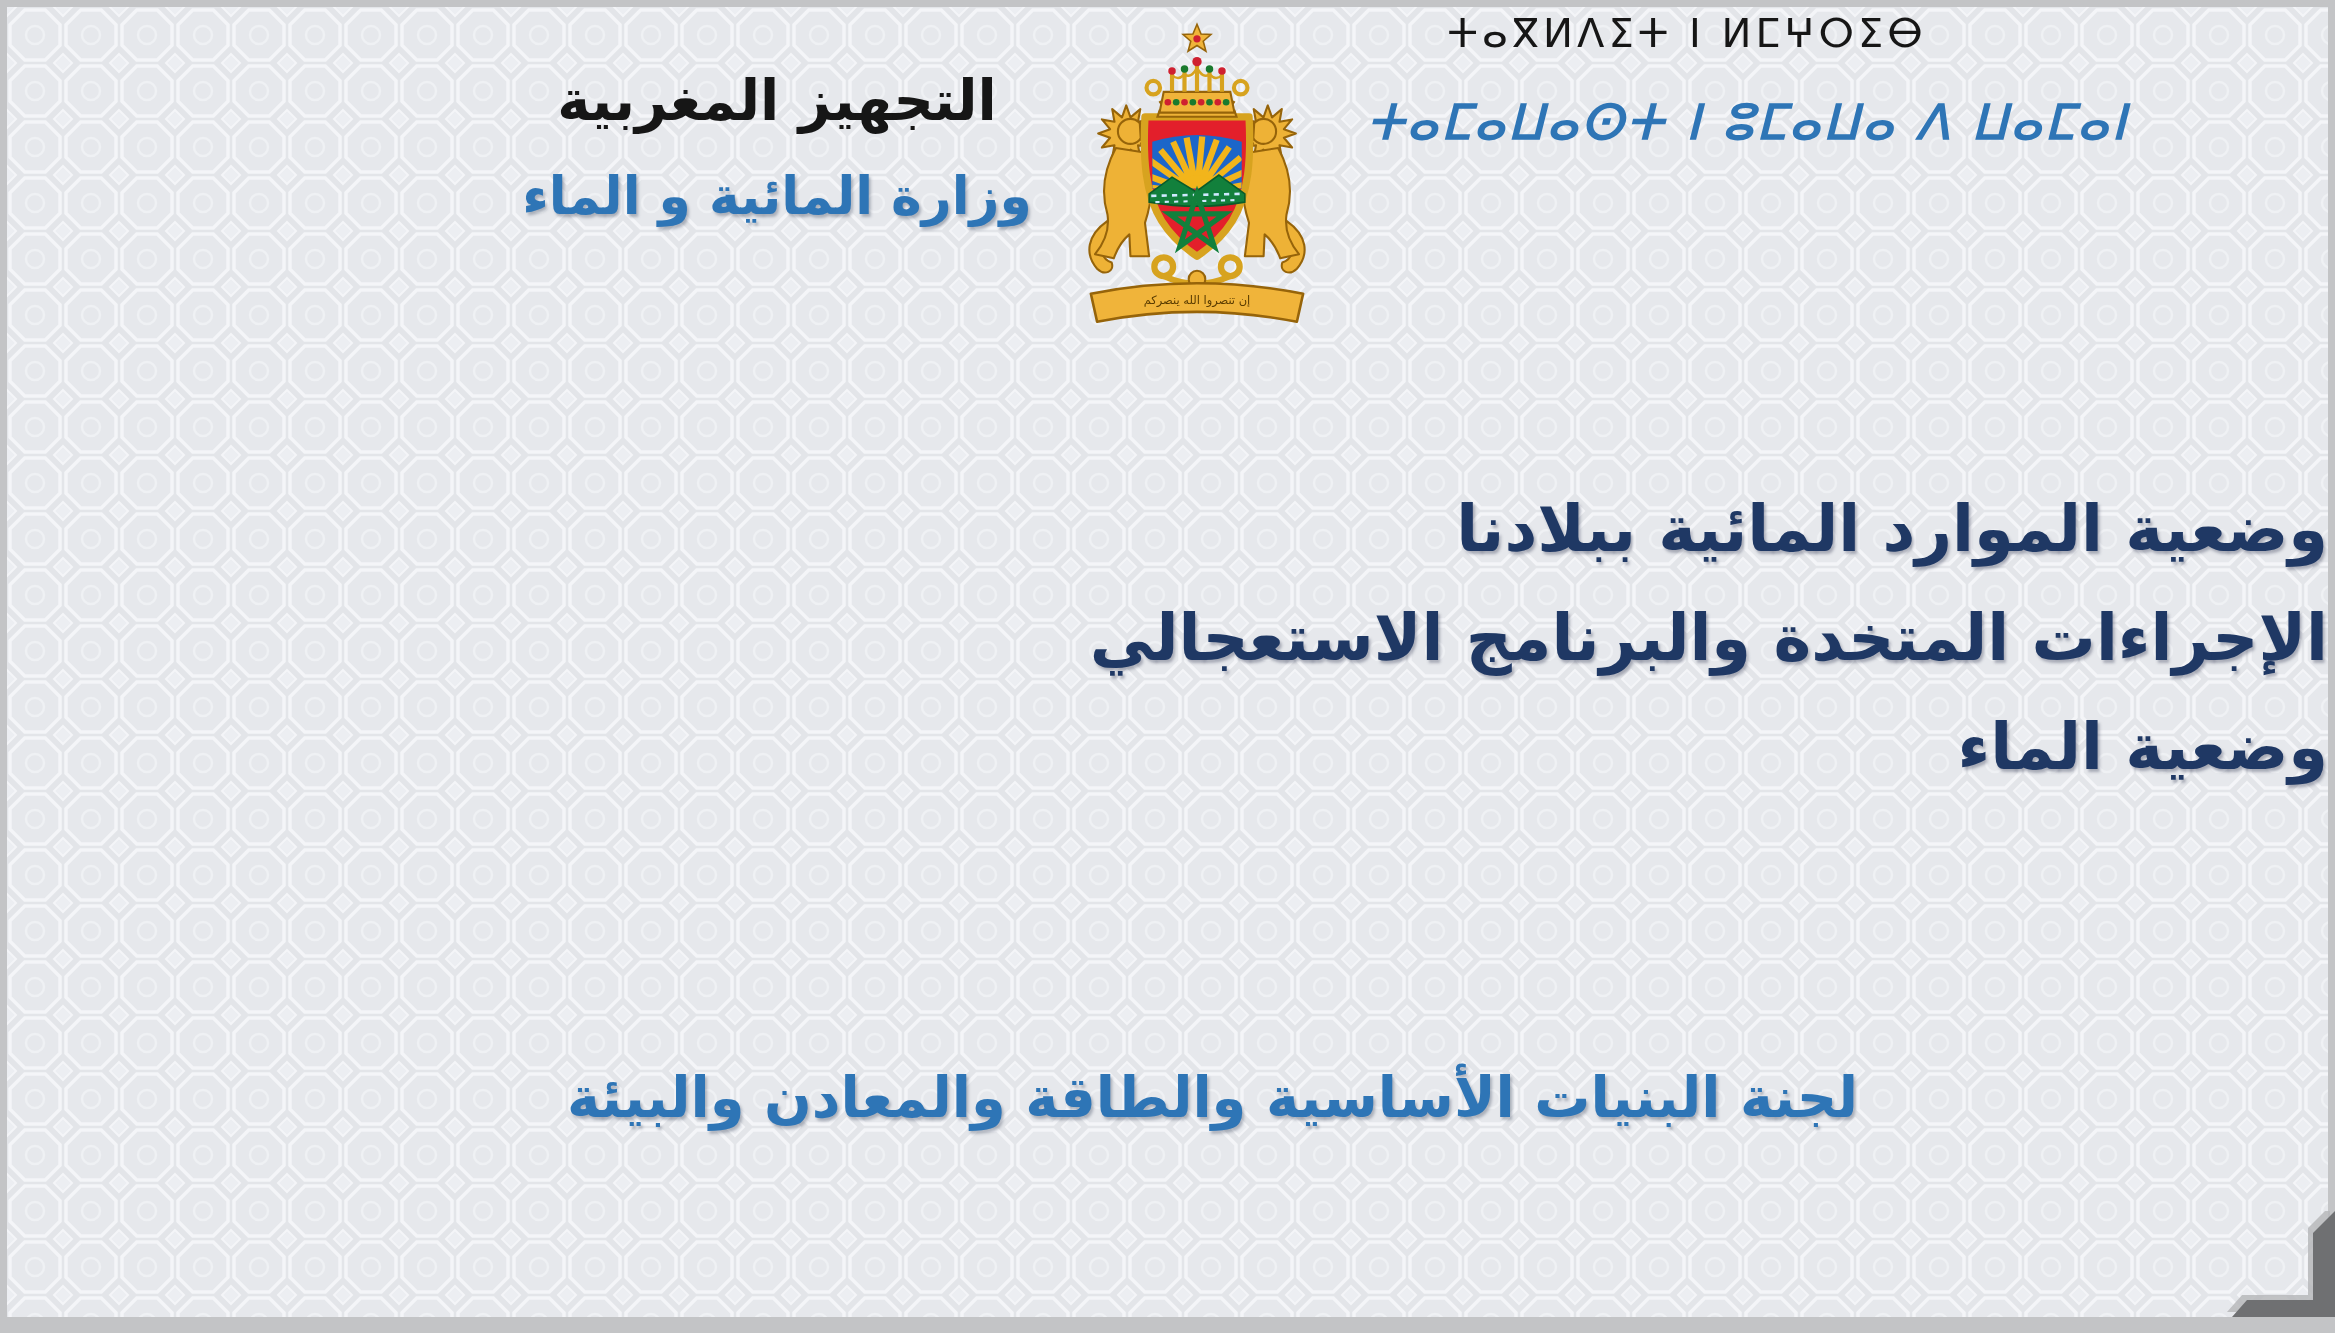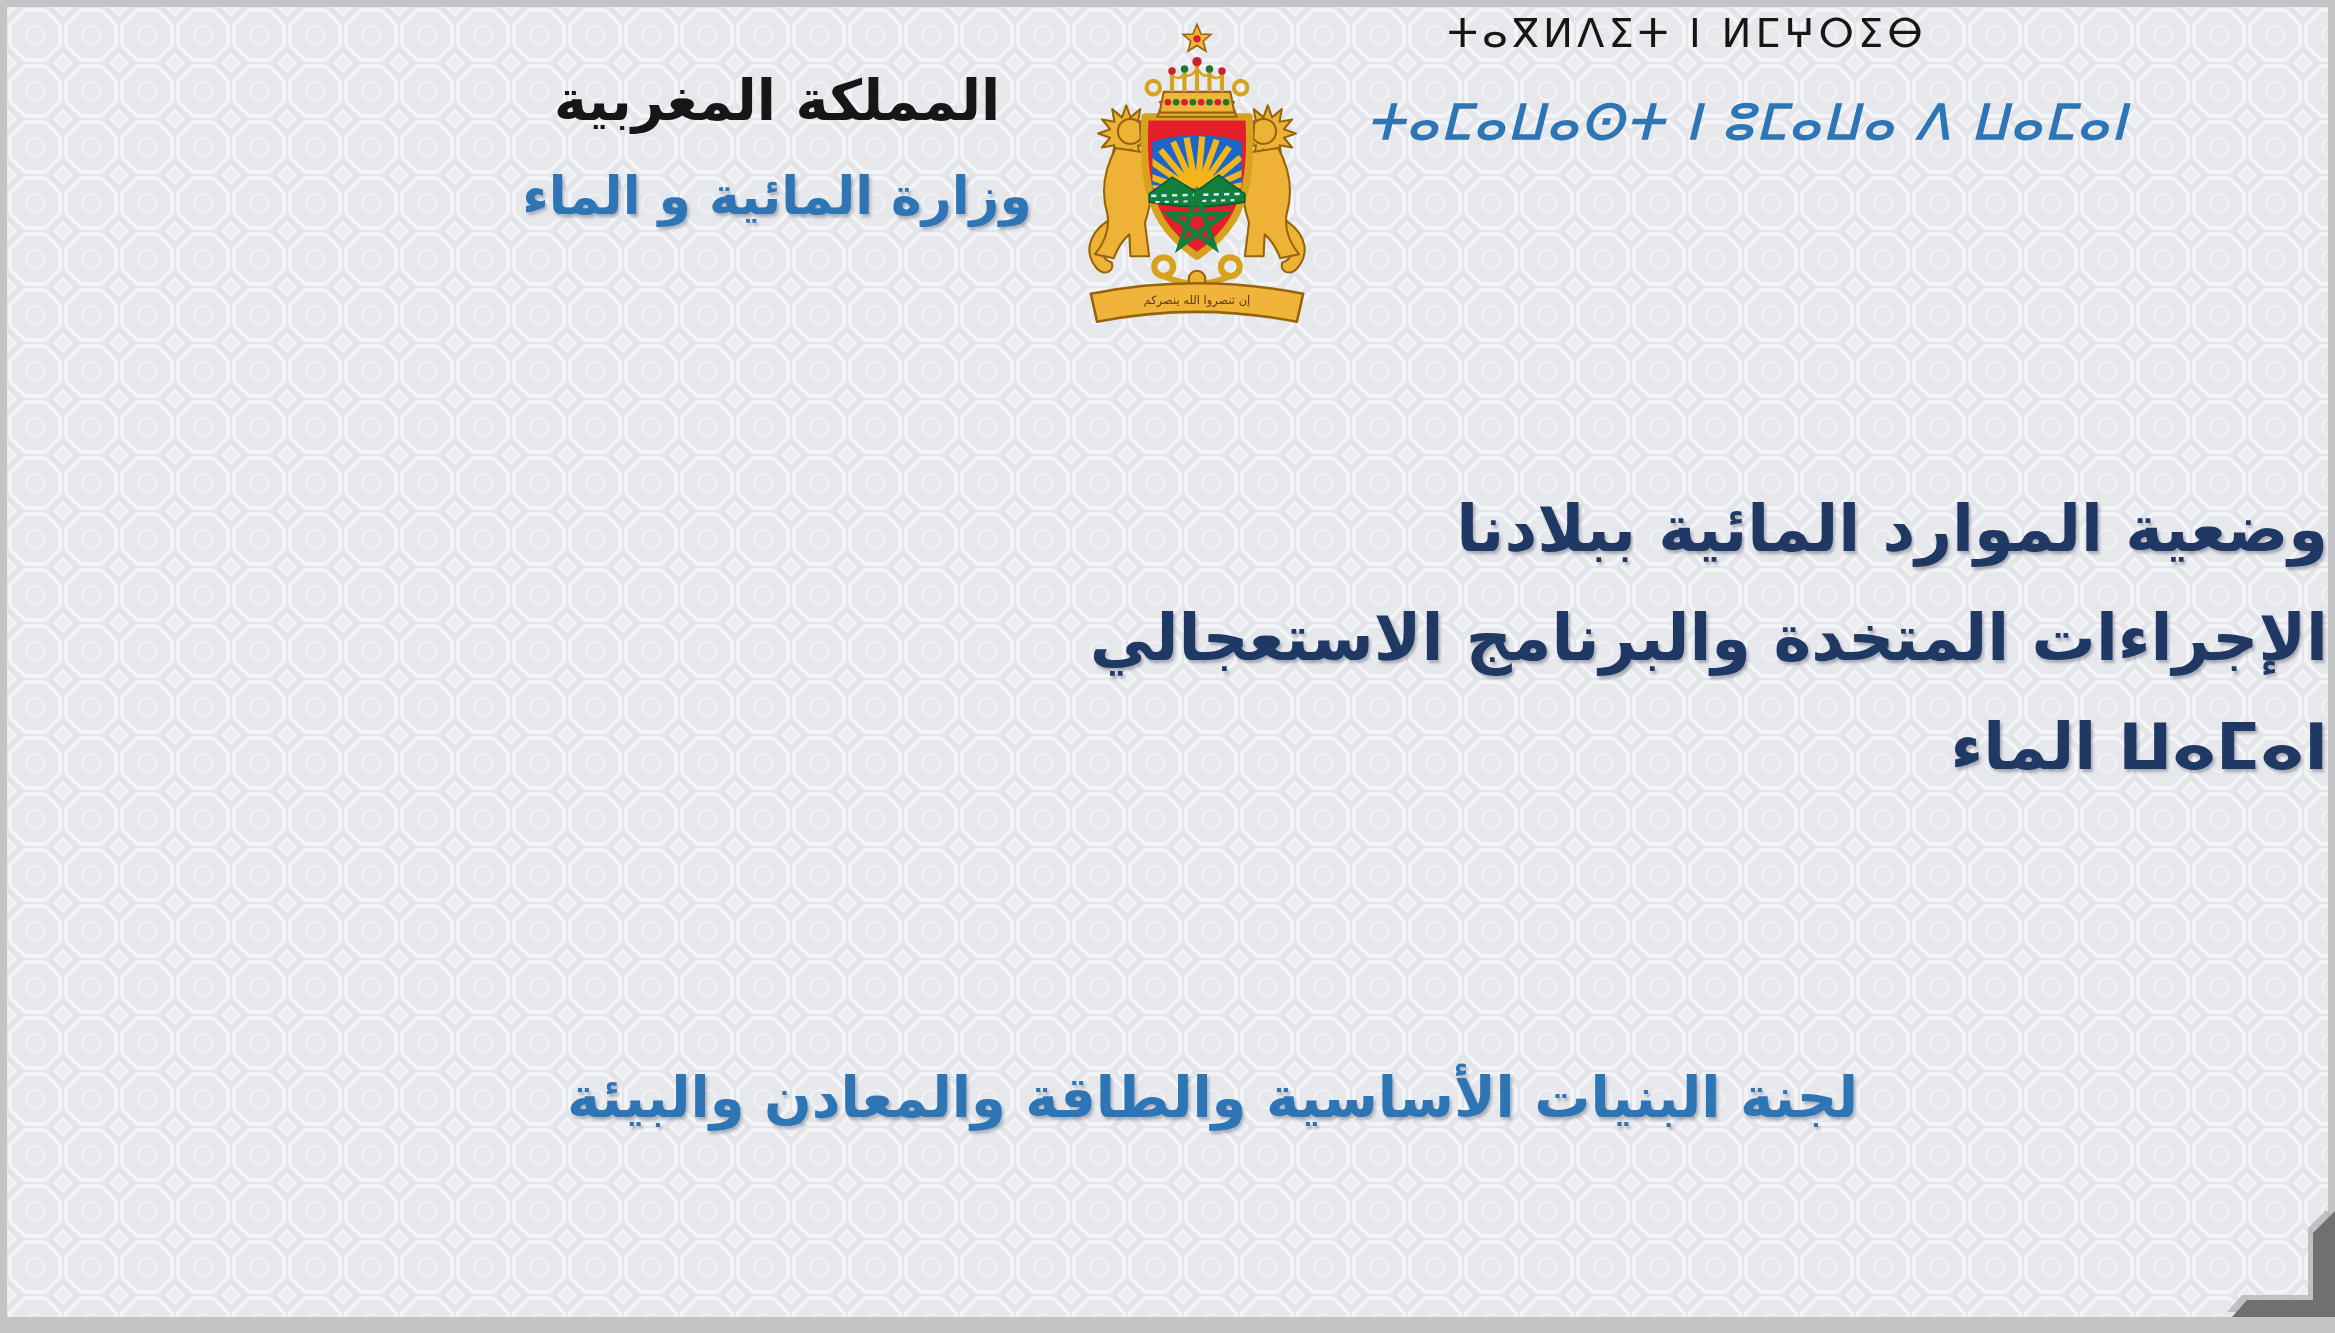--- a/index.html
+++ b/index.html
@@ -84,21 +84,21 @@
           <path d="M0 47 L9 56 L0 65 L-9 56 Z"></path>
           <path d="M56 47 L65 56 L56 65 L47 56 Z"></path>
         </g>
         <circle cx="28" cy="28" r="9" fill="none" stroke="#eff1f4" stroke-width="2.5"></circle>
       </pattern>
     </defs>
     <rect width="100%" height="100%" fill="url(#oct)"></rect>
   </svg>
 
   <div class="layer gov-ar">
-    <div class="kingdom-ar">المملكة المغربية</div>
+    <div class="kingdom-ar">التجهيز المغربية</div>
     <div class="ministry-ar">وزارة المائية و الماء</div>
   </div>
 
   <svg class="layer emblem" viewBox="25 2 250 296" xmlns="http://www.w3.org/2000/svg">
 
     <g id="lion" fill="#eeb236" stroke="#96640a" stroke-width="2" stroke-linejoin="round">
       <path d="M64 196 C44 210 42 228 54 242 C61 249 71 245 68 236 C59 233 55 225 66 212 Z"></path>
       <polygon points="109,112 97.5,116.1 105.4,125.5 93.3,123.3 95.5,135.4 86.1,127.5 82,139 77.9,127.5 68.5,135.4 70.7,123.3 58.6,125.5 66.5,116.1 55,112 66.5,107.9 58.6,98.5 70.7,100.7 68.5,88.6 77.9,96.5 82,85 86.1,96.5 95.5,88.6 93.3,100.7 105.4,98.5 97.5,107.9"></polygon>
       <circle cx="86" cy="110" r="12"></circle>
       <path d="M95 102 L112 109 L96 118 Z"></path>
@@ -163,21 +163,21 @@
   </svg>
 
   <div class="layer gov-tif">
     <div class="kingdom-tif">ⵜⴰⴳⵍⴷⵉⵜ ⵏ ⵍⵎⵖⵔⵉⴱ</div>
     <div class="ministry-tif">ⵜⴰⵎⴰⵡⴰⵙⵜ ⵏ ⵓⵎⴰⵡⴰ ⴷ ⵡⴰⵎⴰⵏ</div>
   </div>
 
   <div class="layer title-block">
     <div class="title-line">وضعية الموارد المائية ببلادنا</div>
     <div class="title-line">الإجراءات المتخدة والبرنامج الاستعجالي</div>
-    <div class="title-line">ⵡⴰⵎⴰⵏ الماء</div>
+    <div class="title-line">وضعية الماء</div>
   </div>
 
   <div class="layer committee">لجنة البنيات الأساسية والطاقة والمعادن والبيئة</div>
 
 </div>
 
 <svg class="corner-ornament" viewBox="0 0 130 106" xmlns="http://www.w3.org/2000/svg">
   <polygon points="125,-5 103,17 103,84 37,84 22,101 125,101" fill="#b7b8bb" opacity="0.85"></polygon>
   <polygon points="130,0 108,22 108,89 42,89 27,106 130,106" fill="#6F7072"></polygon>
 </svg>

